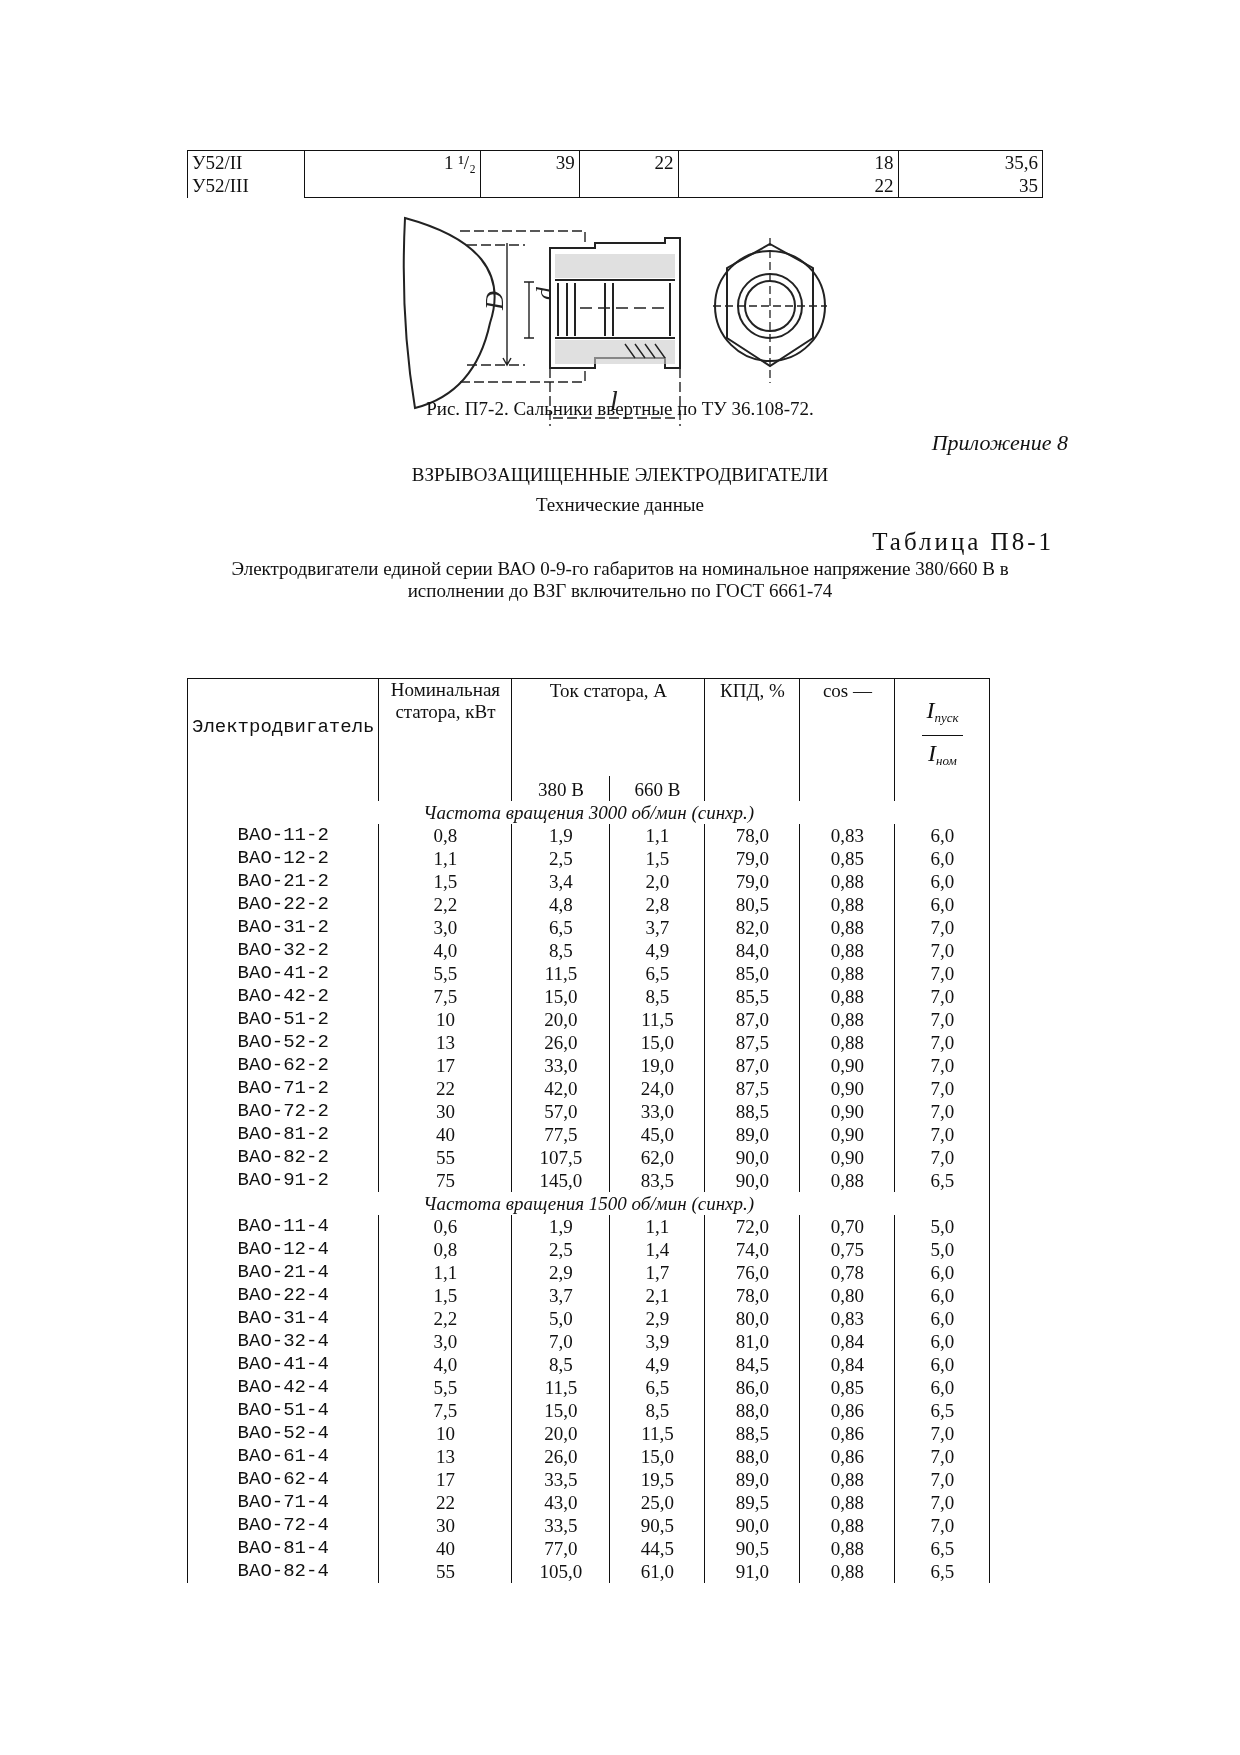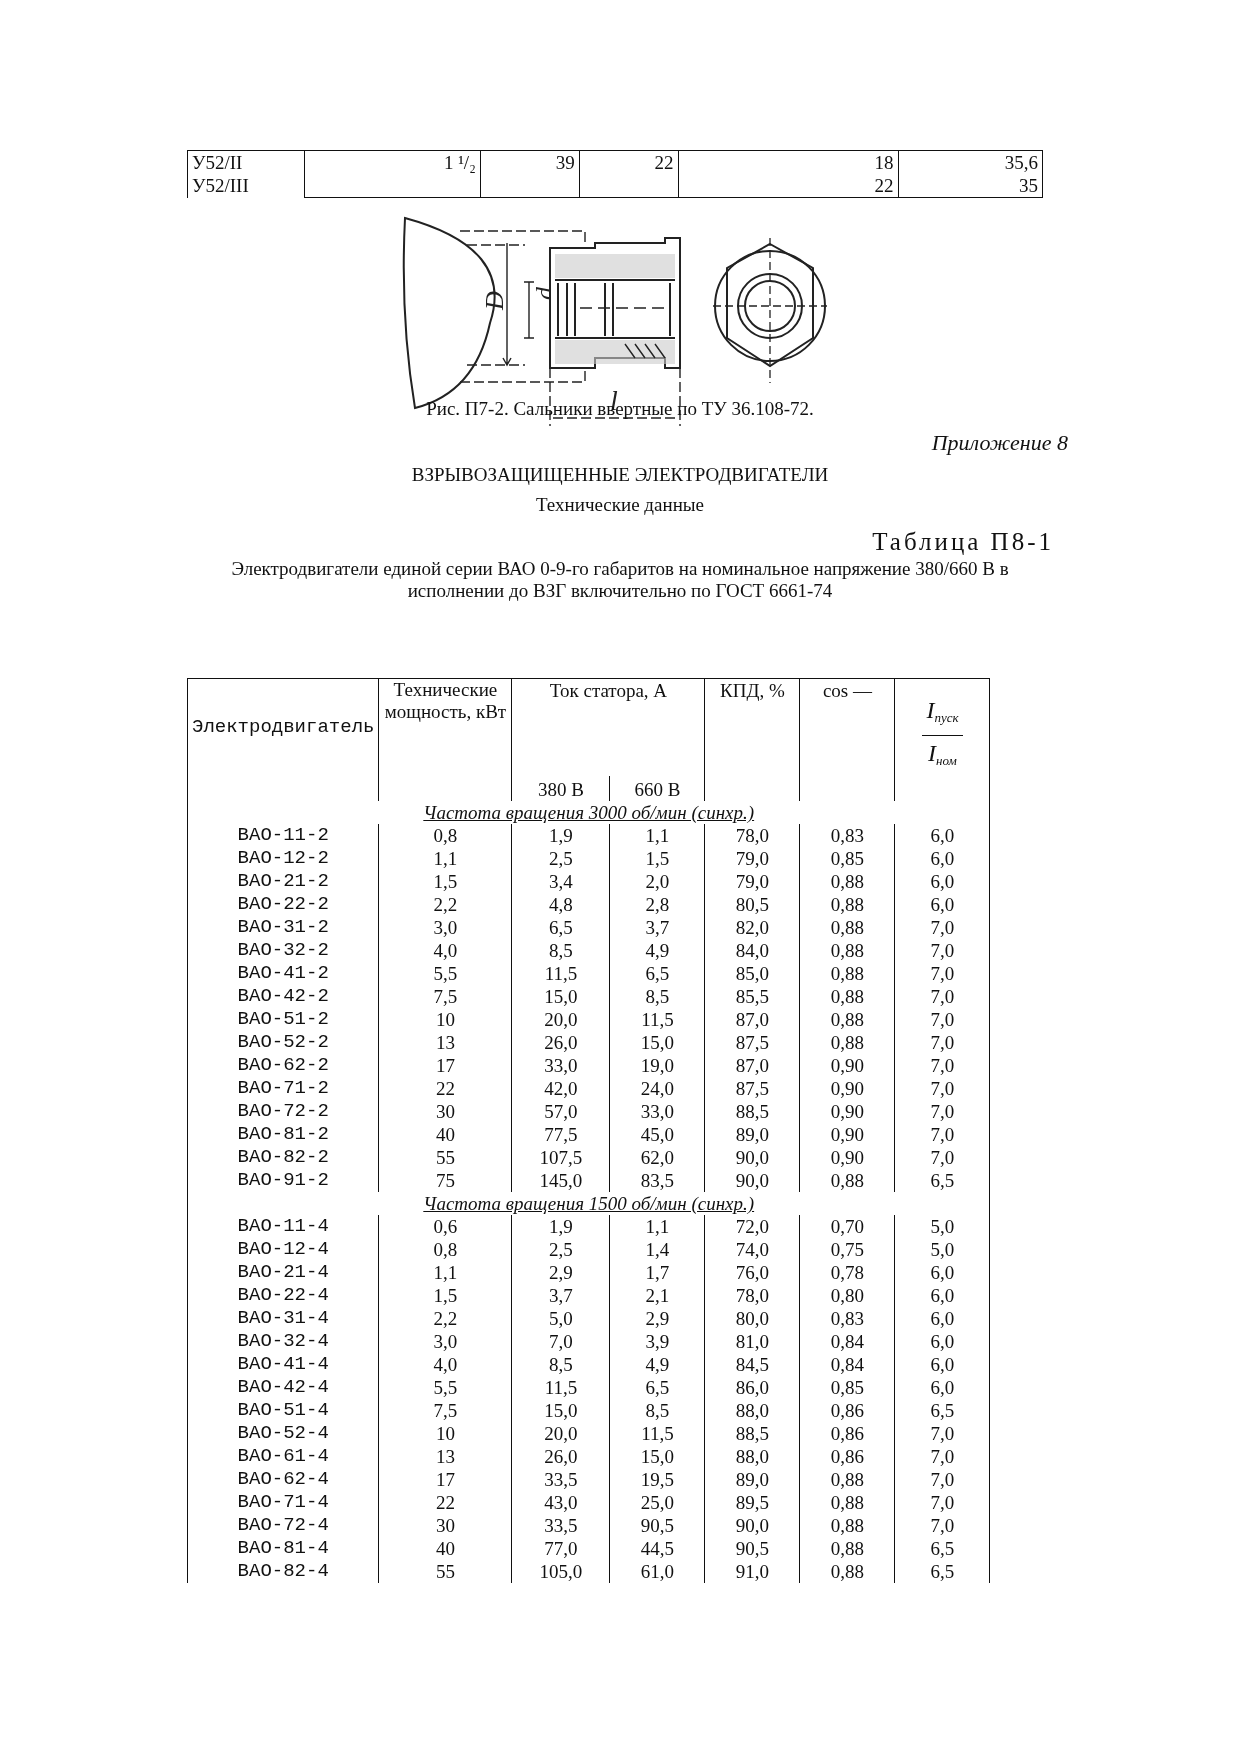--- a/index.html
+++ b/index.html
@@ -39,21 +39,20 @@
     height: 23px; white-space: nowrap;
   }
   #main-table td.name { text-align: center; font-family: Liberation Mono, monospace; }
   #main-table tr.hdr1 td { border-top: 1.6px solid #111; height: 80px; }
   #main-table tr.hdr1 td.name { vertical-align: middle; }
   #main-table tr.hdr2 td { height: 25px; vertical-align: bottom; }
   #main-table tr.hdr2 td.v380 { border-right: 1.4px solid #111; }
   #main-table tr.section td {
     border-left: none; border-right: none; font-style: italic; 
     height: 22px;
-    text-decoration: underline;
   }
   #main-table tr.section td.edge-l { border-left: 1.6px solid #111; }
   #main-table tr.section td.edge-r { border-right: 1.6px solid #111; }
   .frac { display: inline-block; text-align: center; font-style: italic; font-size: 24px; line-height: 30px; margin-top: 16px; }
   .frac .num { display: block; border-bottom: 1.4px solid #111; padding: 0 4px 2px 4px; }
   .frac .den { display: block; padding-top: 2px; }
   .frac sub { font-size: 13px; vertical-align: -4px; }
 </style>
 </head>
 <body>
@@ -136,21 +135,21 @@
       <col style="width:133px">
       <col style="width:98px">
       <col style="width:95px">
       <col style="width:95px">
       <col style="width:95px">
       <col style="width:95px">
   </colgroup>
   <thead>
     <tr class="hdr1">
       <td class="name">Электродвигатель</td>
-      <td style="white-space:normal;line-height:22px">Технические мощность, кВт</td>
+      <td style="white-space:normal;line-height:22px">Номинальная статора, кВт</td>
       <td colspan="2">Ток статора, А</td>
       <td>КПД, %</td>
       <td>cos —</td>
       <td>
         <span class="frac">
           <span class="num"><span>I</span><sub>пуск</sub></span>
           <span class="den"><span>I</span><sub>ном</sub></span>
         </span>
       </td>
     </tr>

